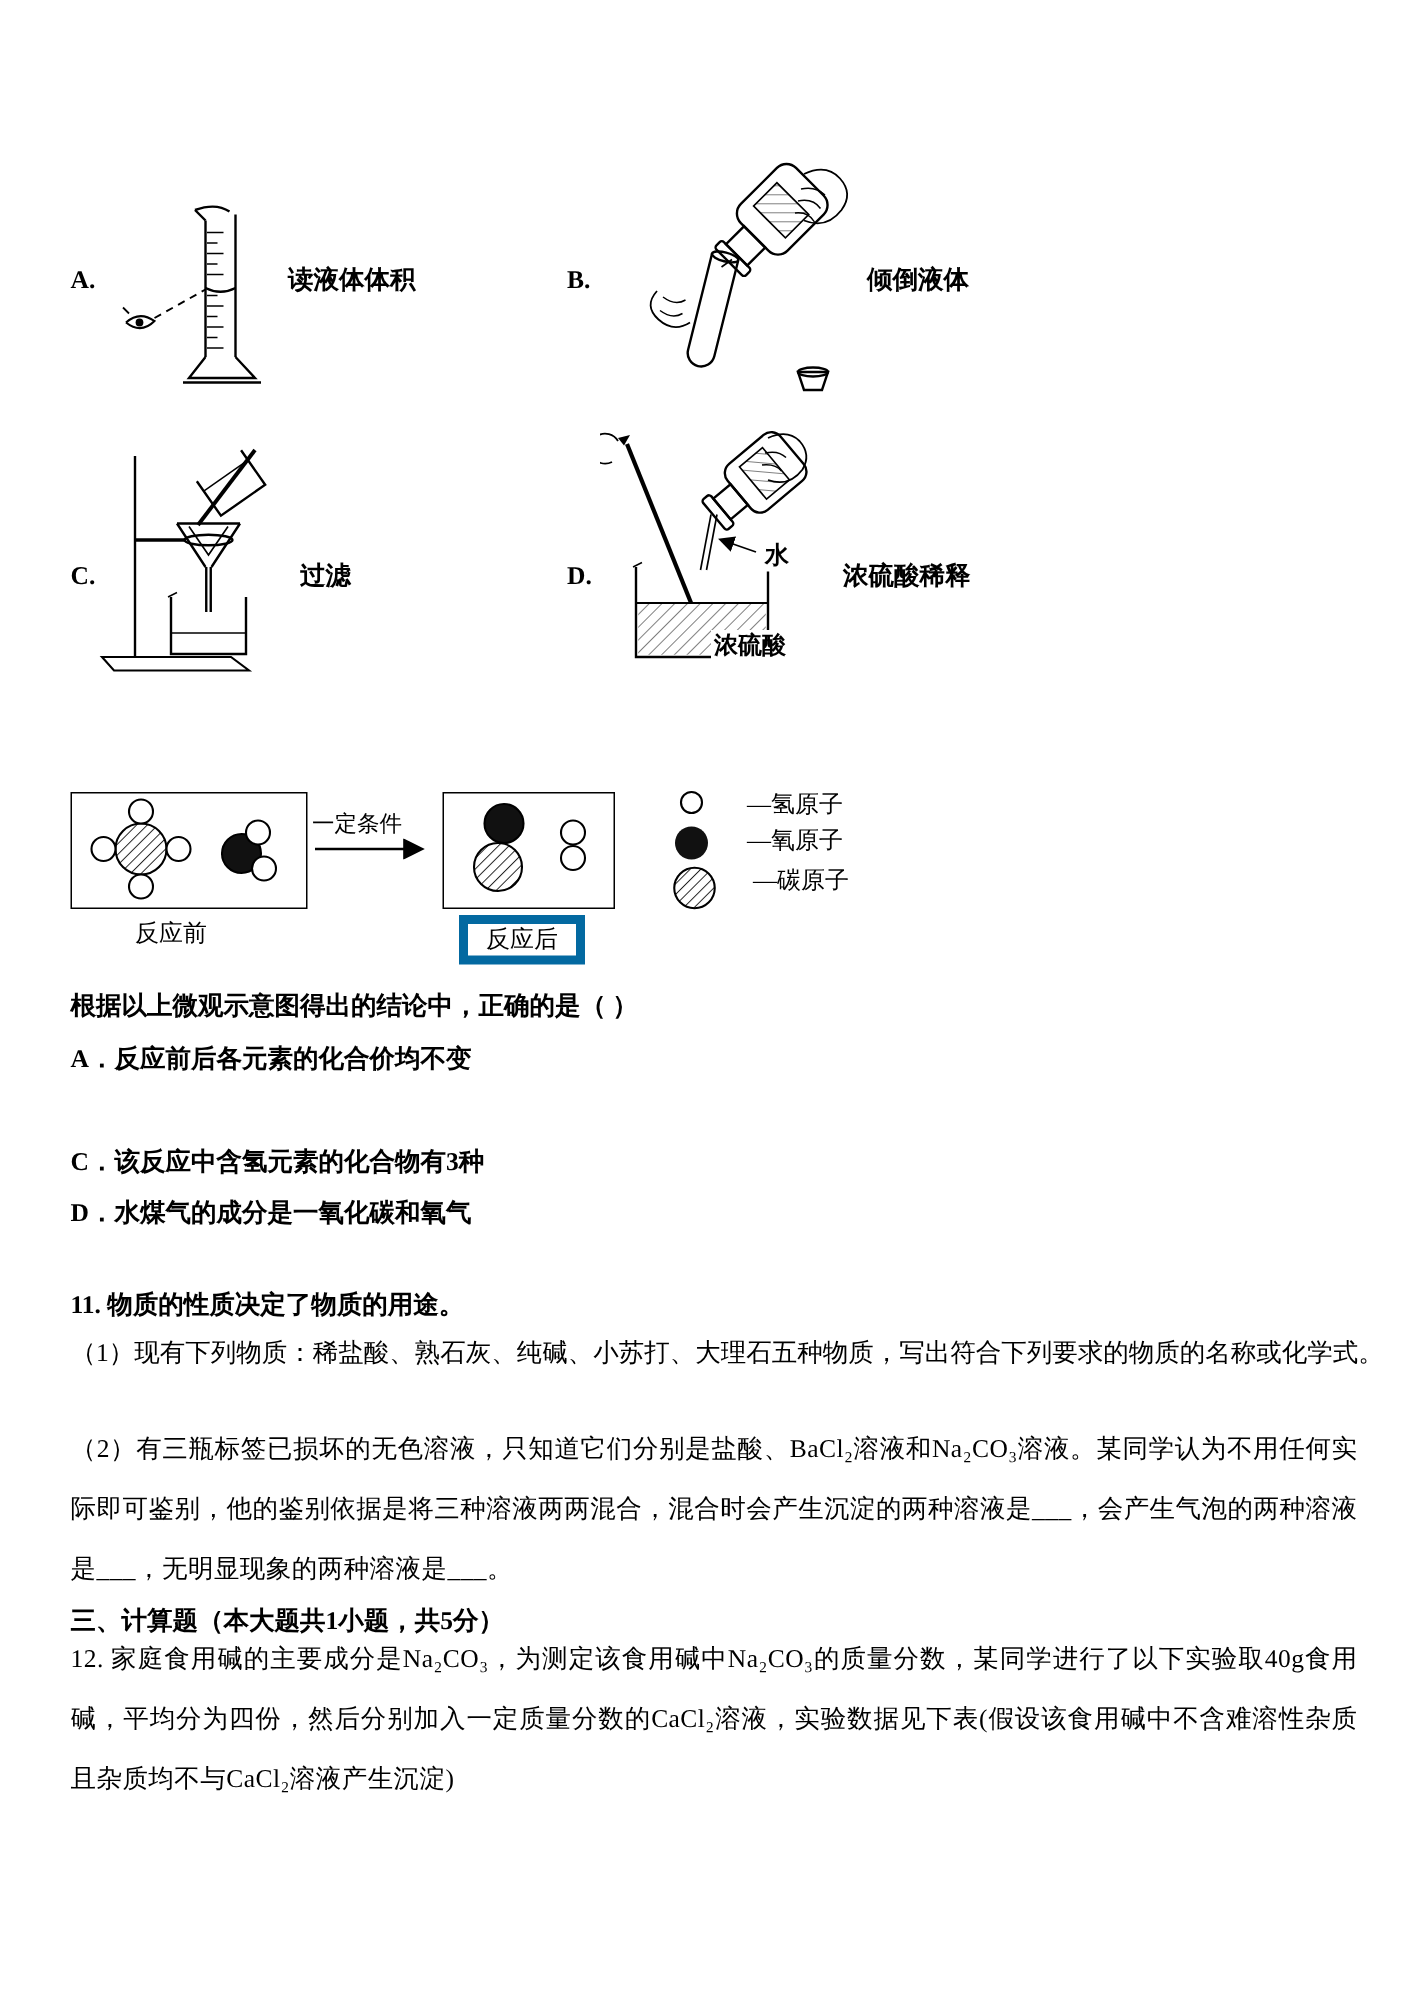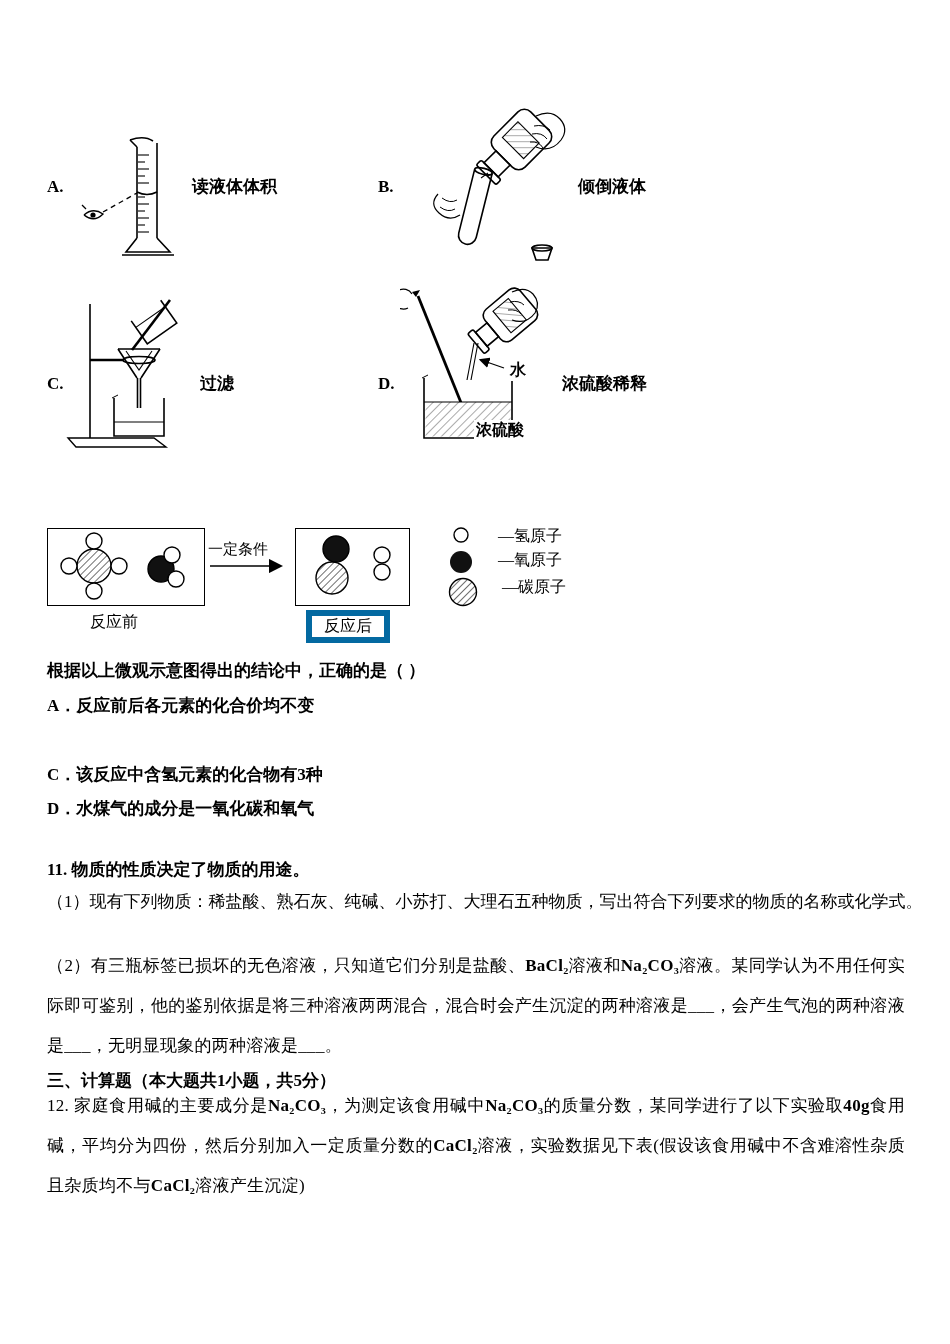--- a/index.html
+++ b/index.html
@@ -5,21 +5,21 @@
   * { margin:0; padding:0; box-sizing:border-box; }
   html,body { background:#ffffff; }
   .page {
     position:relative; width:950px; height:1344px; background:#fff;
     font-family:"Liberation Serif","DejaVu Serif",serif; color:#000; overflow:hidden;
   }
   .abs { position:absolute; }
   .t { font-size:17px; line-height:1.35; white-space:nowrap; }
   .bold { font-weight:bold; }
   .para { font-size:17px; line-height:40px; text-align:justify; letter-spacing:0.3px; white-space:normal; }
-  .seg-b { font-weight:bold; }
+  .seg-b { font-weight:normal; }
   .mol-box { border:1.5px solid #000; background:#fff; }
   .legend-row { display:flex; gap:20px; font-size:16px; }
   .after-label { border:6px solid #0369a1; padding:0 12px; font-size:16px; }
   .before-label { font-size:16px; }
   .anno { font-size:16px; font-weight:bold; background:#fff; padding:0 2px; }
   svg { display:block; }
 </style>
 </head>
 <body>
 

